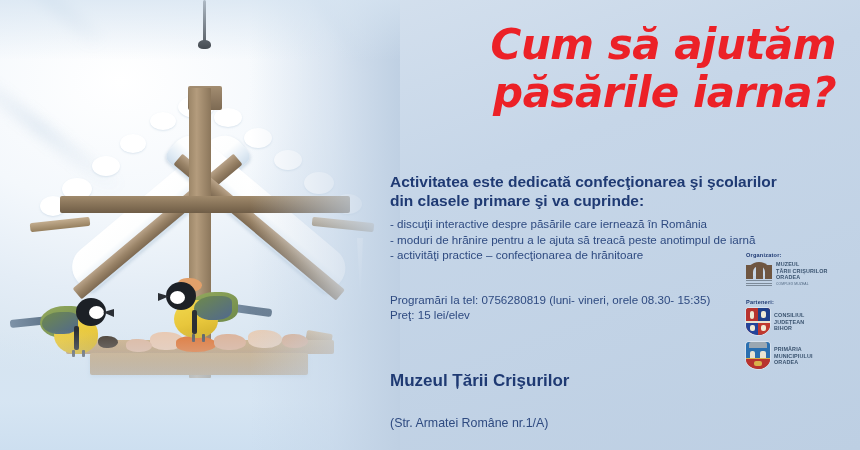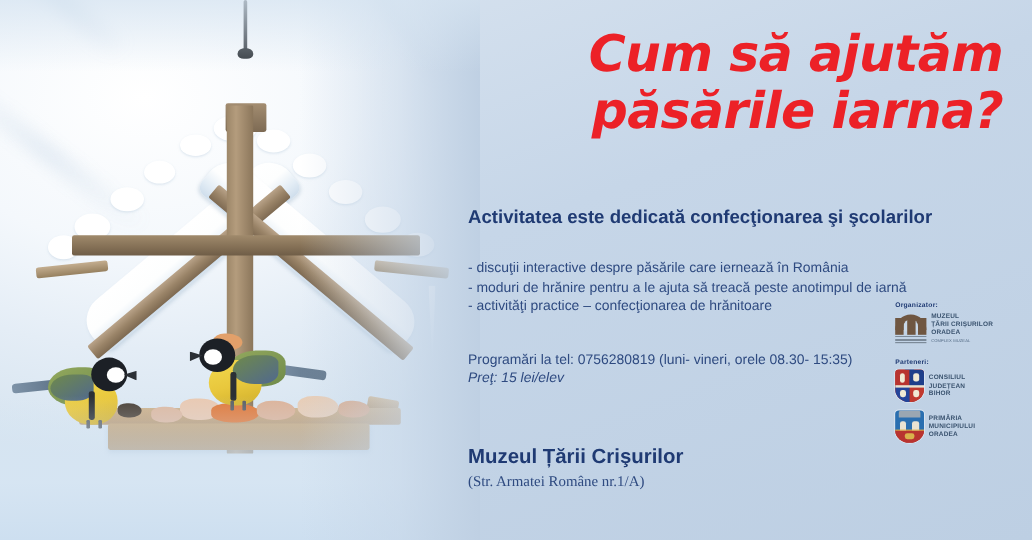--- a/index.html
+++ b/index.html
@@ -269,37 +269,37 @@
   }
   .subline {
     position: absolute;
     left: 2px; top: 292px;
     color: #2e4a80;
     font-family: "Liberation Sans", sans-serif;
     font-size: 11.6px;
     line-height: 15px;
     white-space: nowrap;
   }
-  .subline2 { top: 307px; font-style: italic; }
+  .subline2 { top: 307px; }
 
   .venue {
     position: absolute;
     left: 2px; top: 370px;
     color: #1f3a73;
     font-family: "Liberation Sans", sans-serif;
     font-weight: bold;
     font-size: 17px;
     line-height: 21px;
     white-space: nowrap;
   }
   .venue-sub {
     position: absolute;
-    left: 2px; top: 393px;
+    left: 2px; top: 415px;
     color: #2e4a80;
-    font-family: Liberation Serif, serif;
+    font-family: Liberation Sans, sans-serif;
     font-size: 12.4px;
     line-height: 16px;
     white-space: nowrap;
   }
 
   
   #logos {
     position: absolute;
     left: 358px; top: 252px;
     width: 112px;
@@ -484,20 +484,21 @@
 
   <div id="content">
 
     <div class="title">
       <div>Cum să ajutăm</div>
       <div class="title-line2">păsările iarna?</div>
     </div>
 
     <div class="lead">
       <div>Activitatea este dedicată confecţionarea şi şcolarilor</div>
+      <div>din clasele primare şi va cuprinde:</div>
     </div>
 
     <div class="bullets">
       <div>- discuţii interactive despre păsările care iernează în România</div>
       <div>- moduri de hrănire pentru a le ajuta să treacă peste anotimpul de iarnă</div>
       <div>- activităţi practice – confecţionarea de hrănitoare</div>
     </div>
 
     <div class="subline">Programări la tel: 0756280819 (luni- vineri, orele 08.30- 15:35)</div>
     <div class="subline subline2">Preţ: 15 lei/elev</div>

